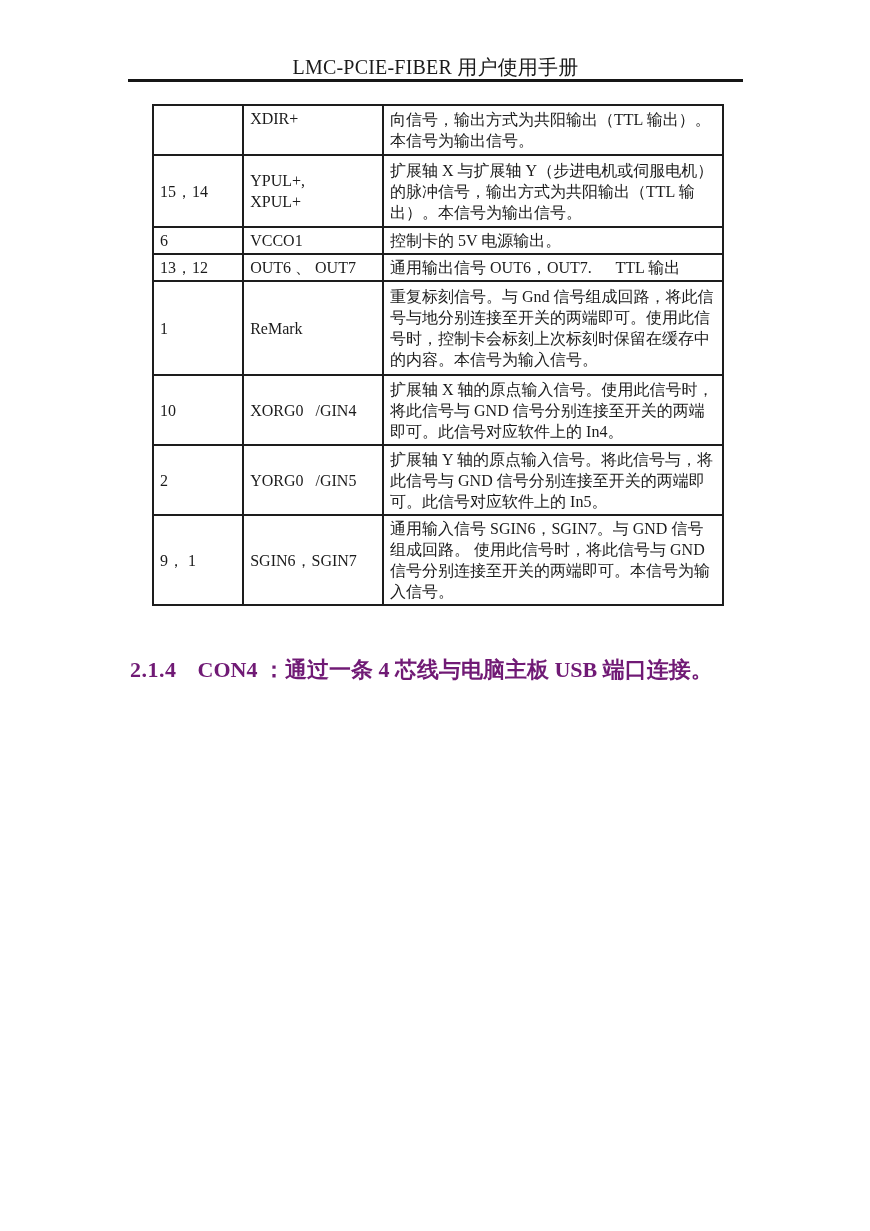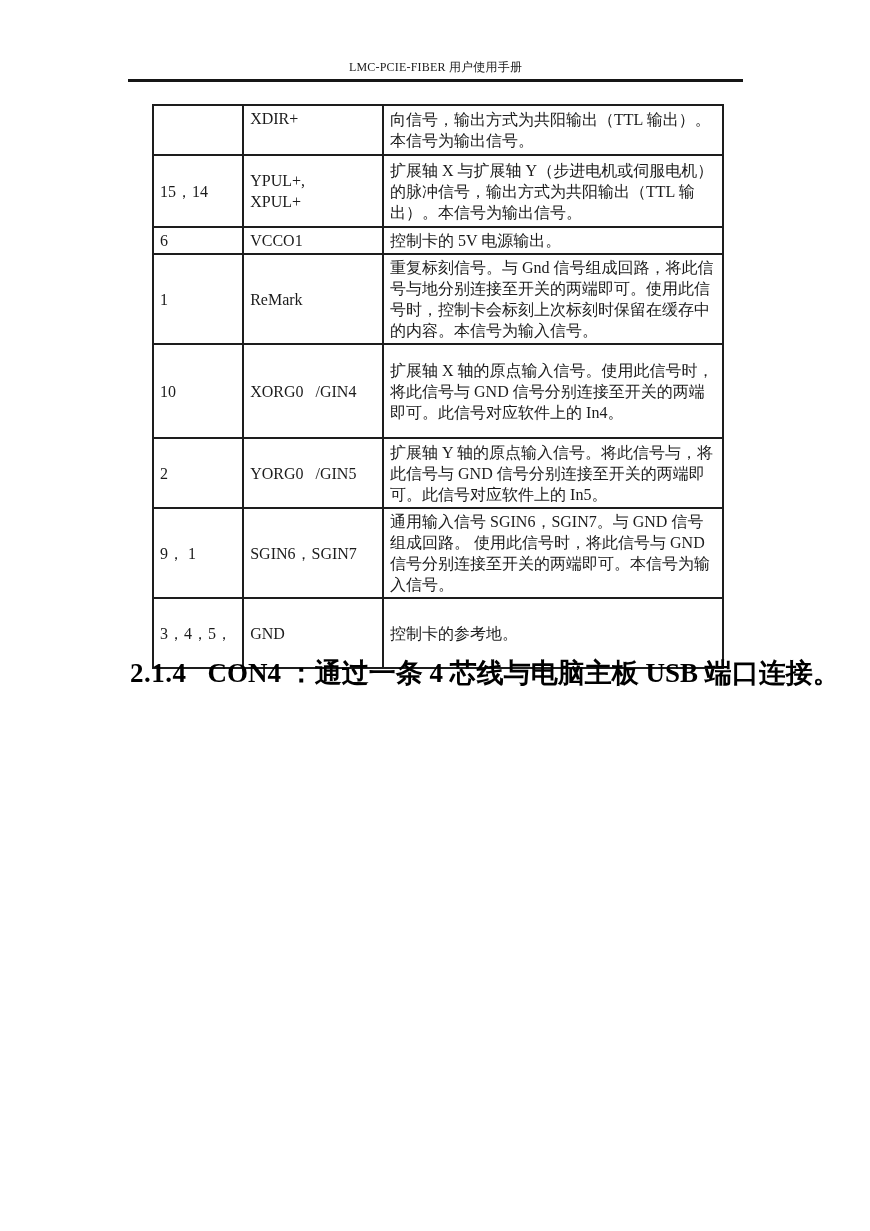--- a/index.html
+++ b/index.html
@@ -7,21 +7,21 @@
   body {
     width: 870px; height: 1231px;
     position: relative; overflow: hidden;
     font-family: "Liberation Serif", "DejaVu Serif", serif;
     color: #1b1b1b;
   }
 
   
   .page-header-title {
     position: absolute; top: 57px; left: 128px; width: 615px;
-    text-align: center; font-size: 12px; line-height: 20px;
+    text-align: center; font-size: 20px; line-height: 20px;
     letter-spacing: 0.2px;
   }
   .page-header-rule {
     position: absolute; top: 79px; left: 128px; width: 615px;
     height: 2.5px; background: #161616;
   }
 
   
   .pin-table {
     position: absolute; top: 104px; left: 152px;
@@ -44,22 +44,22 @@
   .pin-table tr:nth-child(5) { height: 94px; }
   .pin-table tr:nth-child(6) { height: 70px; }
   .pin-table tr:nth-child(7) { height: 70px; }
   .pin-table tr:nth-child(8) { height: 70px; }
   .pin-table tr:nth-child(9) { height: 23px; }
   .pin-table tr:nth-child(1) .col-signal { vertical-align: top; }
 
   
   .section-heading {
     position: absolute; top: 655px; left: 130px;
-    font-size: 27px; font-weight: bold; white-space: nowrap;
-    color: #000000;
+    font-size: 22px; font-weight: bold; white-space: nowrap;
+    color: #701a75;
   }
   .section-number { margin-right: 21px; letter-spacing: 0.5px; }
 </style>
 </head>
 <body>
 
 <div class="page">
 
   <div class="page-header-title">LMC-PCIE-FIBER 用户使用手册</div>
   <div class="page-header-rule"></div>
@@ -76,44 +76,44 @@
           <td class="col-signal">YPUL+,
 XPUL+</td>
           <td class="col-desc">扩展轴 X 与扩展轴 Y（步进电机或伺服电机）的脉冲信号，输出方式为共阳输出（TTL 输出）。本信号为输出信号。</td>
         </tr>
         <tr>
           <td class="col-pins">6</td>
           <td class="col-signal">VCCO1</td>
           <td class="col-desc">控制卡的 5V 电源输出。</td>
         </tr>
         <tr>
+          <td class="col-pins">13，12</td>
+          <td class="col-signal">OUT6 、 OUT7</td>
+          <td class="col-desc">通用输出信号 OUT6，OUT7.      TTL 输出</td>
+        </tr>
+        <tr>
           <td class="col-pins">1</td>
           <td class="col-signal">ReMark</td>
           <td class="col-desc">重复标刻信号。与 Gnd 信号组成回路，将此信号与地分别连接至开关的两端即可。使用此信号时，控制卡会标刻上次标刻时保留在缓存中的内容。本信号为输入信号。</td>
         </tr>
         <tr>
           <td class="col-pins">10</td>
           <td class="col-signal">XORG0   /GIN4</td>
           <td class="col-desc">扩展轴 X 轴的原点输入信号。使用此信号时，将此信号与 GND 信号分别连接至开关的两端即可。此信号对应软件上的 In4。</td>
         </tr>
         <tr>
           <td class="col-pins">2</td>
           <td class="col-signal">YORG0   /GIN5</td>
           <td class="col-desc">扩展轴 Y 轴的原点输入信号。将此信号与，将此信号与 GND 信号分别连接至开关的两端即可。此信号对应软件上的 In5。</td>
         </tr>
         <tr>
           <td class="col-pins">9， 1</td>
           <td class="col-signal">SGIN6，SGIN7</td>
           <td class="col-desc">通用输入信号 SGIN6，SGIN7。与 GND 信号组成回路。 使用此信号时，将此信号与 GND 信号分别连接至开关的两端即可。本信号为输入信号。</td>
         </tr>
-        <tr>
-          <td class="col-pins">3，4，5，</td>
-          <td class="col-signal">GND</td>
-          <td class="col-desc">控制卡的参考地。</td>
-        </tr>
       </tbody>
   </table>
 
   <h2 class="section-heading">
     <span class="section-number">2.1.4</span><span>CON4 ：通过一条 4 芯线与电脑主板 USB 端口连接。</span>
   </h2>
 
 </div>
 
 </body></html>

